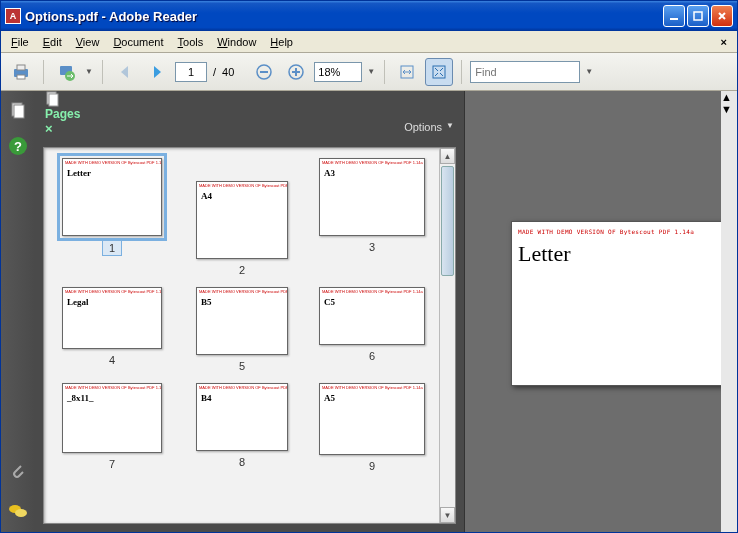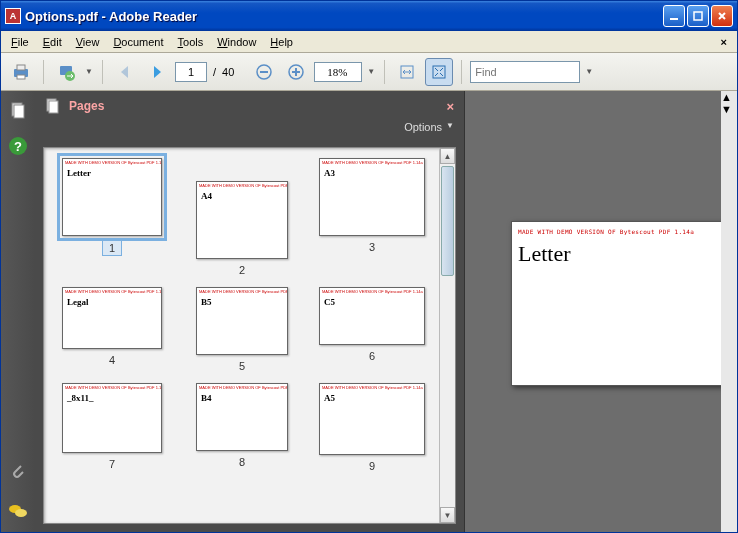--- a/index.html
+++ b/index.html
@@ -15,28 +15,28 @@
   .menubar { height: 22px; background: #ece9d8; border-bottom: 1px solid #aca899; display: flex; align-items: center; padding: 0 4px; gap: 2px; }
   .menuitem { padding: 2px 6px; cursor: default; }
   .menuitem u { text-decoration: underline; }
   .menubar .spacer { flex:1; }
   .menubar .x { font-weight:bold; padding:0 6px; cursor:pointer; }
   .toolbar { height: 38px; background: linear-gradient(to bottom,#f4f4f0,#e5e5df); border-bottom: 1px solid #aca899; display:flex; align-items:center; padding: 0 6px; gap:4px; }
   .tbtn { width:28px; height:28px; border:1px solid transparent; border-radius:3px; display:flex; align-items:center; justify-content:center; cursor:pointer; }
   .tbtn.active { border:1px solid #6a8bb0; background:#c8dcf0; }
   .sep { width:1px; height:24px; background:#c0c0b8; margin:0 4px; }
   .page-input { width:32px; height:20px; border:1px solid #7a96ab; text-align:center; font-size:11px; }
-  .zoom-input { width:48px; height:20px; border:1px solid #7a96ab; text-align:left; padding:0 12px; font-size:11px;font-family:Liberation Serif, serif; }
+  .zoom-input { width:48px; height:20px; border:1px solid #7a96ab; text-align:left; padding:0 3px; font-size:11px; }
   .find-input { width:110px; height:22px; border:1px solid #7a96ab; font-size:11px; padding:0 4px; color:#888; background:#fff; }
   .dd { width:10px; display:flex; align-items:center; justify-content:center; color:#555; font-size:8px;}
   .content { flex:1; display:flex; background:#6b6b6b; overflow:hidden; }
   .leftrail { width:34px; background: linear-gradient(to right,#575757,#4a4a4a); display:flex; flex-direction:column; align-items:center; padding-top:8px; gap:14px;}
   .rail-icon { width:22px; height:22px; display:flex; align-items:center; justify-content:center; cursor:pointer; }
   .pages-panel { width:430px; background:#4a4a4a; display:flex; flex-direction:column; border-right:1px solid #333;}
-  .panel-header { height:30px; display:flex; align-items:center; color:#fca5a5; padding:0 10px; font-size:12px; font-weight:bold;}
+  .panel-header { height:30px; display:flex; align-items:flex-start; color:#86efac; padding:0 10px; font-size:12px; font-weight:bold;flex-direction:column;}
   .panel-header .ph-icon { margin-right:8px; }
   .panel-header .spacer{flex:1;}
   .panel-header .closex { cursor:pointer; font-size:13px;}
   .panel-opts { height:22px; display:flex; align-items:flex-start; justify-content:flex-end; color:#ddd; padding:0 10px; font-size:11px; gap:4px;}
   .thumbs-wrap { flex:1; background:#f2f2f2; margin:4px 8px 8px 8px; border:1px solid #888; display:flex; overflow:hidden; box-shadow: inset 1px 1px 3px rgba(0,0,0,0.3);}
   .thumbs { flex:1; overflow:hidden; padding:10px 6px; }
   .thumb-row { display:flex; gap:18px; margin-bottom:10px; justify-content:flex-start; padding-left:6px;}
   .thumb-cell { display:flex; flex-direction:column; align-items:center; gap:4px; width:112px;}
   .thumb { background:#fff; border:1px solid #666; position:relative; display:flex; flex-direction:column; box-shadow:1px 1px 2px rgba(0,0,0,0.3);}
   .thumb.selected { outline:3px solid #7bb0e0; outline-offset:2px; }

